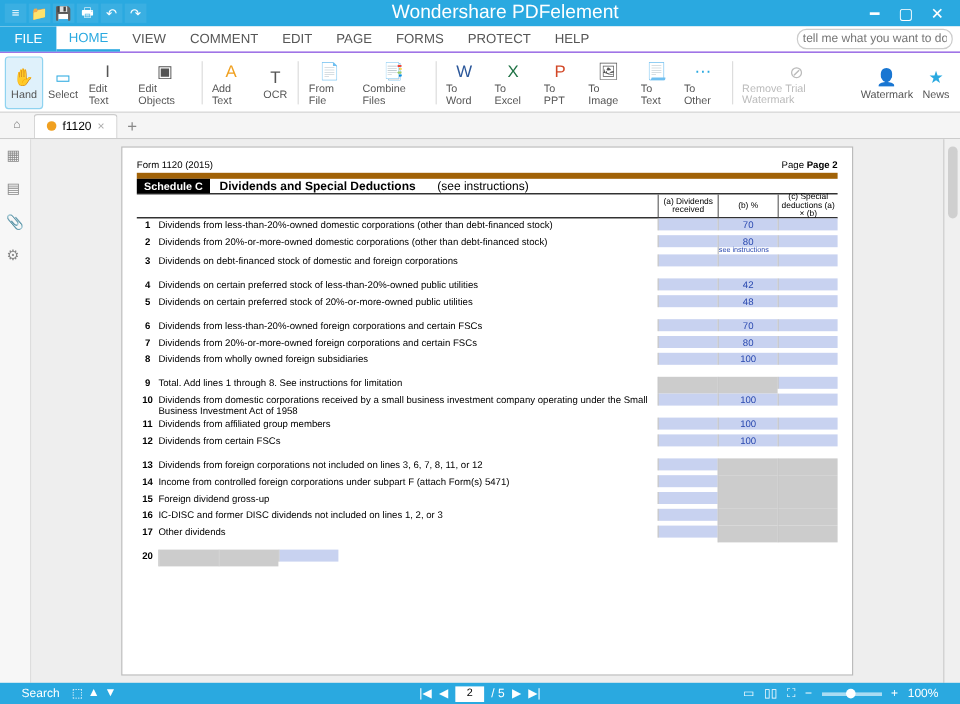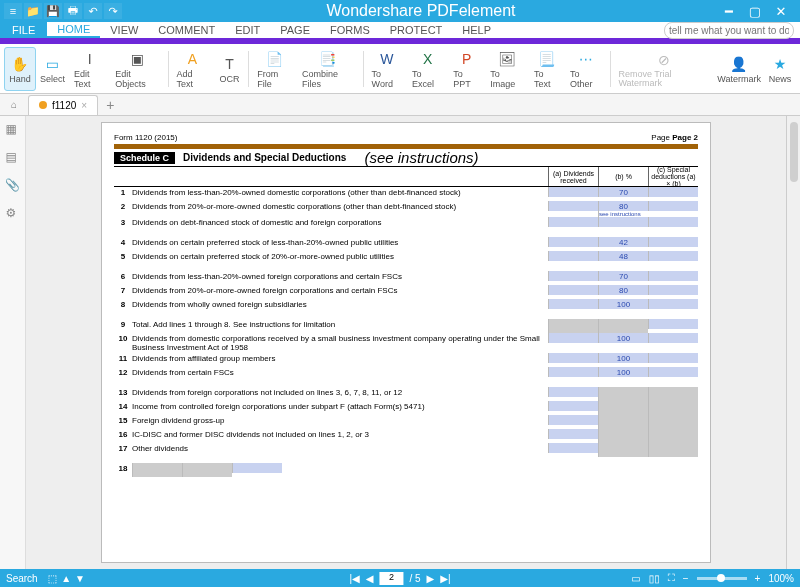--- a/index.html
+++ b/index.html
@@ -3,21 +3,21 @@
 <meta charset="utf-8">
 <style>
 * { margin:0; padding:0; box-sizing:border-box; font-family:"Segoe UI",Arial,sans-serif; }
 body { width:800px; height:587px; background:#e8e8e8; overflow:hidden; position:relative; }
 .titlebar { height:22px; background:#2aa9e0; display:flex; align-items:center; color:#fff; font-size:11px; }
 .titlebar .quick { display:flex; gap:2px; padding-left:4px; }
 .titlebar .quick span { width:18px; height:16px; display:flex; align-items:center; justify-content:center; background:rgba(255,255,255,0.08); cursor:pointer; font-size:11px; }
 .titlebar .title { flex:1; text-align:center; font-size:16px; }
 .titlebar .winbtns { display:flex; gap:8px; padding-right:10px; }
 .titlebar .winbtns span { width:18px; text-align:center; cursor:pointer; font-size:13px; }
-.menubar { height:22px; background:#fff; display:flex; align-items:center; font-size:11px; border-bottom:6px solid #6d28d9; }
+.menubar { height:22px; background:#fff; display:flex; align-items:center; font-size:11px; border-bottom:1px solid #6d28d9; }
 .menubar .file { background:#2aa9e0; color:#fff; padding:0 12px; height:100%; display:flex; align-items:center; cursor:pointer; }
 .menubar .tab { padding:0 10px; height:100%; display:flex; align-items:center; cursor:pointer; color:#555; }
 .menubar .tab.active { color:#2aa9e0; border-bottom:2px solid #2aa9e0; }
 .menubar .helpbox { margin-left:auto; margin-right:6px; }
 .menubar .helpbox input { width:130px; height:17px; font-size:10px; padding:0 4px; border:1px solid #ccc; border-radius:8px; }
 .ribbon { height:50px; background:#fff; display:flex; align-items:center; border-bottom:1px solid #ccc; font-size:9px; color:#555; padding:0 4px; }
 .ribbon .tool { display:flex; flex-direction:column; align-items:center; justify-content:center; padding:0 5px; cursor:pointer; height:44px; min-width:32px; }
 .ribbon .tool .icn { width:20px; height:20px; display:flex; align-items:center; justify-content:center; font-size:14px; }
 .ribbon .sep { width:1px; height:36px; background:#ddd; margin:0 3px; }
 .ribbon .tool.active { background:#dff1fb; border:1px solid #8fd3f0; border-radius:3px; }
@@ -29,35 +29,35 @@
 .tabbar .add { padding:0 8px; cursor:pointer; color:#888; font-size:14px; }
 .workspace { position:absolute; top:116px; left:0; right:0; bottom:18px; display:flex; background:#eee; }
 .lside { width:26px; background:#f7f7f7; border-right:1px solid #ddd; display:flex; flex-direction:column; align-items:center; padding-top:6px; gap:14px; }
 .lside span { width:14px; height:14px; font-size:12px; color:#888; cursor:pointer; }
 .page { flex:1; overflow:auto; display:flex; justify-content:center; padding:6px 0; }
 .sheet { width:610px; background:#fff; border:1px solid #bbb; padding:10px 12px 40px 12px; font-size:8px; color:#000; }
 .sheet .hrow { display:flex; justify-content:space-between; font-size:8px; margin-bottom:2px; }
 .sheet .schedhdr { display:flex; align-items:center; border-top:5px solid #a16207; border-bottom:1px solid #000; }
 .sheet .schedhdr .sch { background:#000; color:#fff; font-weight:bold; padding:1px 6px; font-size:9px; }
 .sheet .schedhdr .ttl { font-weight:bold; font-size:10px; padding-left:8px; }
-.sheet .schedhdr .sub { font-size:15px; padding-left:18px;font-style:italic; }
+.sheet .schedhdr .sub { font-size:10px; padding-left:18px; }
 .sheet .colhdr { display:flex; font-size:7px; border-bottom:1px solid #000; height:20px; }
 .sheet .colhdr .c1 { width:18px; }
 .sheet .colhdr .c2 { flex:1; }
 .sheet .colhdr .c3,.sheet .colhdr .c4,.sheet .colhdr .c5 { width:50px; text-align:center; border-left:1px solid #666; display:flex; align-items:center; justify-content:center; padding:0 2px; }
 .row { display:flex; font-size:8px; min-height:14px; align-items:flex-start; }
 .row .n { width:18px; font-weight:bold; text-align:center; padding-top:1px; }
 .row .d { flex:1; padding:1px 4px 1px 0; }
 .row .v3,.row .v4,.row .v5 { width:50px; border-left:1px solid #bbb; text-align:center; font-size:8px; display:flex; flex-direction:column; align-items:flex-start; justify-content:center; }
 .row .band { background:#c8d2f0; width:100%; height:10px; display:flex; align-items:center; justify-content:center; color:#2a49b0; padding:0 3px; }
 .row .gray { background:#ccc; width:100%; height:100%; min-height:14px; }
 .row .see { font-size:6px; color:#2a49b0; line-height:1; }
 .rsb { width:14px; background:#f0f0f0; border-left:1px solid #ccc; display:flex; align-items:flex-start; justify-content:center; }
 .rsb .thumb { width:8px; height:60px; background:#cfcfcf; border-radius:4px; margin-top:6px; }
-.status { position:absolute; bottom:0; left:0; right:0; height:18px; background:#2aa9e0; color:#fff; font-size:10px; display:flex; align-items:center; padding:0 6px; }
+.status { position:absolute; bottom:0; left:0; right:0; height:18px; background:#2aa9e0; color:#fff; font-size:10px; display:flex; align-items:center; padding:0 18px; }
 .status .navgrp { position:absolute; left:50%; transform:translateX(-50%); display:flex; align-items:center; gap:6px; }
 .status .navgrp .pg { width:24px; height:13px; background:#fff; color:#000; text-align:center; font-size:9px; }
 .status .right { margin-left:auto; display:flex; align-items:center; gap:8px; }
 .status .vl { display:flex; gap:4px; padding-left:10px;}
 .status span.i { cursor:pointer; font-size:10px; }
 </style>
 </head>
 <body>
 
 <div class="titlebar">
@@ -425,21 +425,21 @@
             </div>
             <div class="v4">
               <div class="gray"></div>
             </div>
             <div class="v5">
               <div class="gray"></div>
             </div>
           </div>
           <div style="height: 6px;"></div>
           <div class="row">
-            <div class="n">18</div>
+            <div class="n">20</div>
             <div class="v3">
               <div class="gray"></div>
             </div>
             <div class="v4">
               <div class="gray"></div>
             </div>
             <div class="v5">
               <div class="band"></div>
             </div>
           </div>

